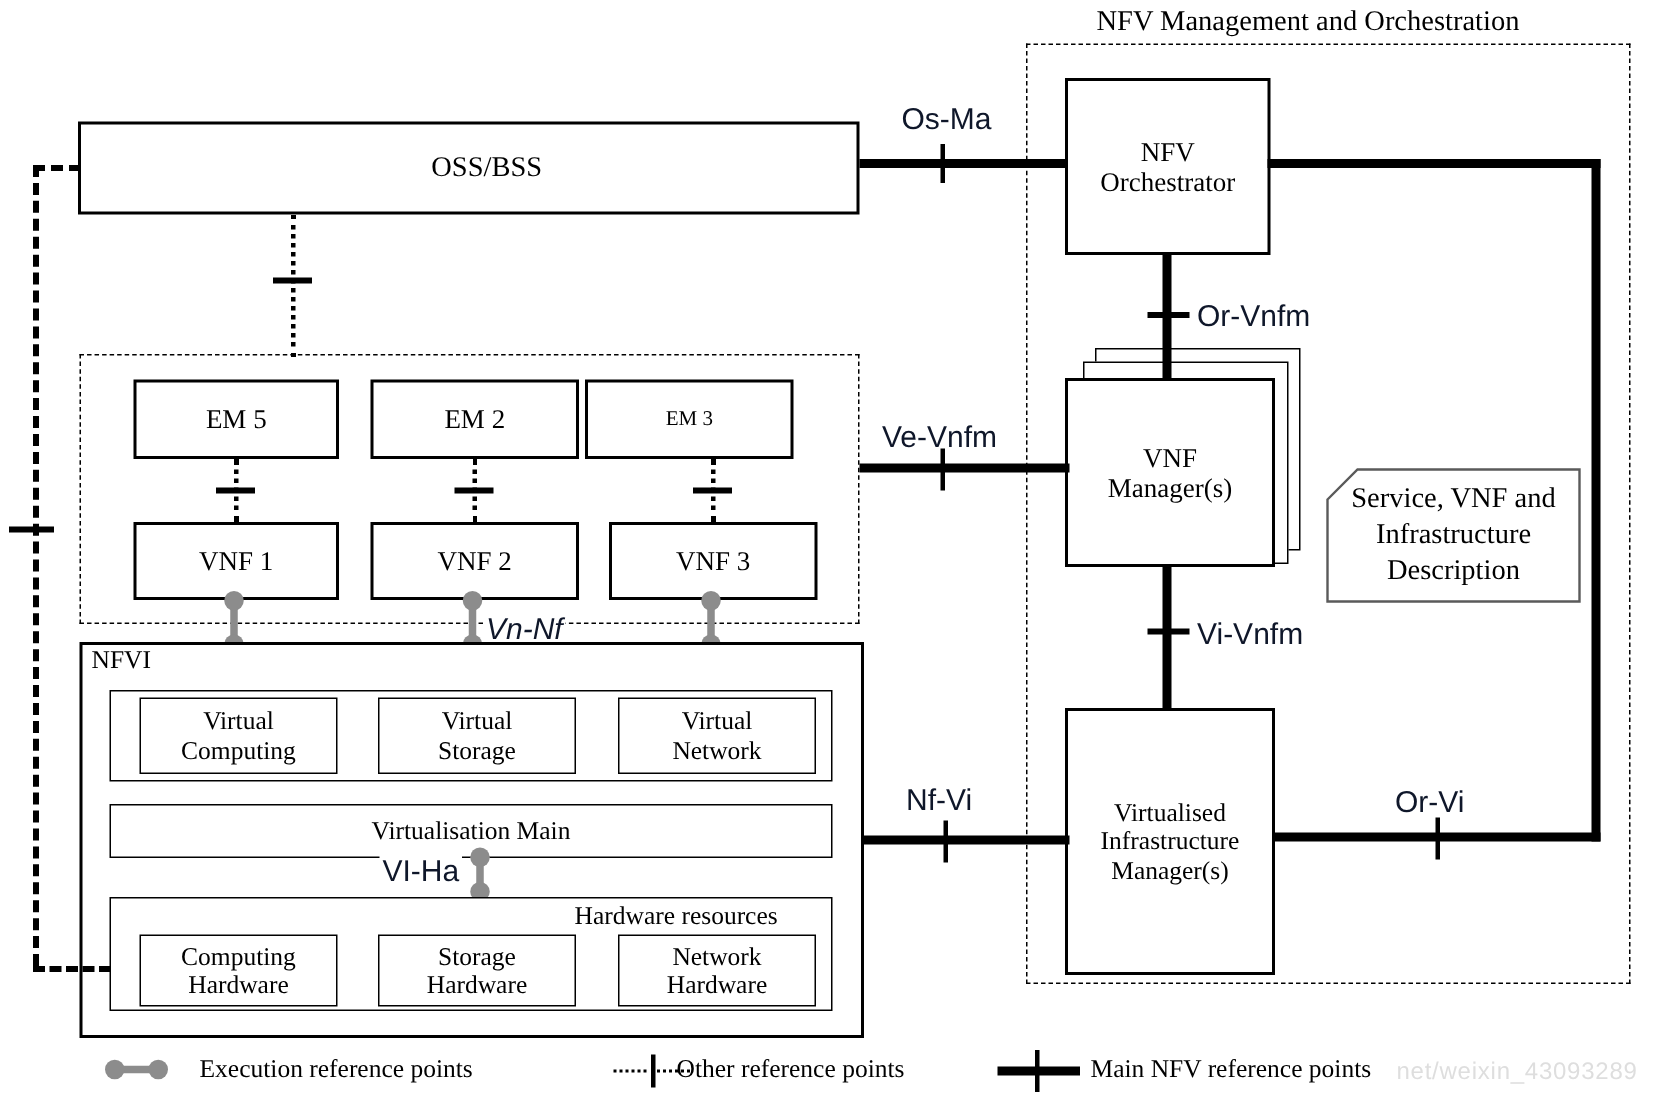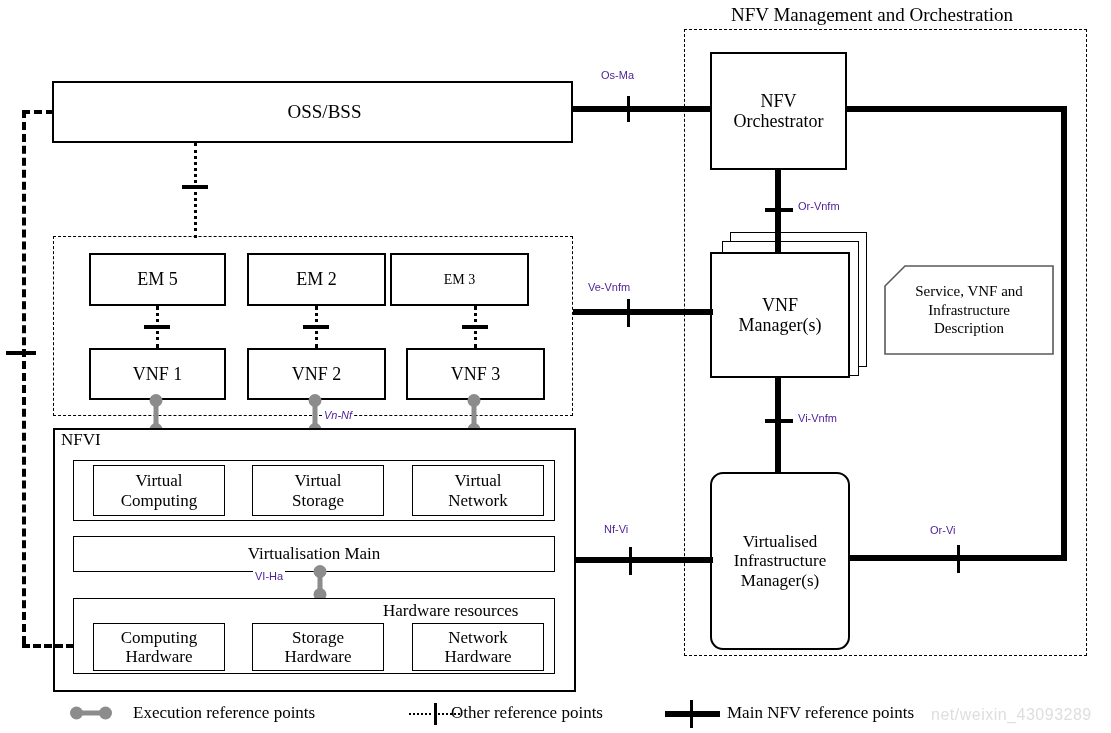--- a/index.html
+++ b/index.html
@@ -49,38 +49,38 @@
   .dumb{position:absolute;}
   .dumb .bar{position:absolute;background:#8c8c8c;left:50%;transform:translateX(-50%);width:5px;top:5px;bottom:5px;}
   .dumb .kn{position:absolute;width:13px;height:13px;border-radius:50%;background:#8c8c8c;left:50%;transform:translateX(-50%);}
   .dumb .kn.top{top:0;}
   .dumb .kn.bot{bottom:0;}
 
   
   .lbl{
     position:absolute;
     font-family:"Liberation Sans", sans-serif;
-    font-size:11px;color:#4c1d95;white-space:nowrap;
+    font-size:20px;color:#0f172a;white-space:nowrap;
   }
   .lbl-serif{
     position:absolute;font-family:"Liberation Serif", serif;
     font-size:17px;color:#000;white-space:nowrap;
   }
   .title{
     position:absolute;font-family:"Liberation Serif", serif;
     font-size:19px;color:#000;white-space:nowrap;
   }
 
   
   .doc{
     position:absolute;box-sizing:border-box;
     background:#fff;
     display:flex;align-items:center;justify-content:center;
     text-align:center;line-height:1.25;
-    font-family:"Liberation Serif", serif;font-size:15px;
+    font-family:"Liberation Serif", serif;font-size:19px;margin-top:47px;
   }
   .doc .shape{position:absolute;left:0;top:0;width:100%;height:100%;}
   .doc .txt{position:relative;z-index:2;padding:0 6px;}
 
   
   .legend-text{
     position:absolute;font-family:"Liberation Serif", serif;
     font-size:17px;white-space:nowrap;color:#000;
   }
   .watermark{
@@ -206,21 +206,21 @@
     <span>Orchestrator</span>
   </div>
 
   <div class="box hair" style="left:730px;top:232px;width:137px;height:135px;background:#fff;"></div>
   <div class="box hair" style="left:722px;top:241px;width:137px;height:135px;background:#fff;"></div>
   <div class="box" style="left:710px;top:252px;width:140px;height:126px;font-size:18px;flex-direction:column;">
     <span>VNF</span>
     <span>Manager(s)</span>
   </div>
 
-  <div class="box" style="left:710px;top:472px;width:140px;height:178px;font-size:17px;flex-direction:column;border-radius:13px;">
+  <div class="box" style="left:710px;top:472px;width:140px;height:178px;font-size:17px;flex-direction:column;">
     <span>Virtualised</span>
     <span>Infrastructure</span>
     <span>Manager(s)</span>
   </div>
 
   <div class="doc" style="left:884px;top:265px;width:170px;height:90px;">
     <svg class="shape" viewBox="0 0 170 90" preserveAspectRatio="none">
       <polygon points="1,21 21,1 169,1 169,89 1,89" fill="#ffffff" stroke="#5a5a5a" stroke-width="1.6"></polygon>
     </svg>
     <div class="txt">

